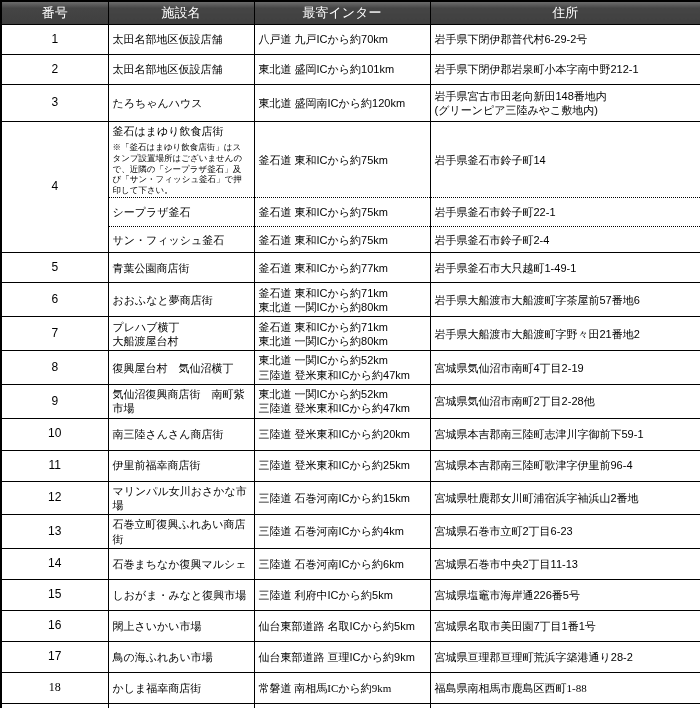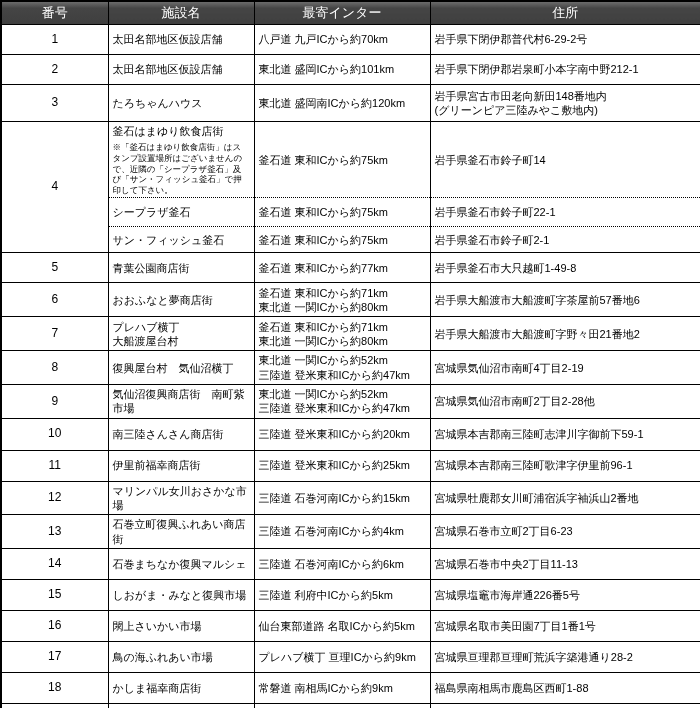--- a/index.html
+++ b/index.html
@@ -69,27 +69,27 @@
           <div class="fname">シープラザ釜石</div>
         </td>
         <td class="pre">釜石道 東和ICから約75km</td>
         <td class="pre">岩手県釜石市鈴子町22-1</td>
       </tr>
       <tr class="dot-top" style="height: 26px; padding-left: 12px;">
         <td>
           <div class="fname">サン・フィッシュ釜石</div>
         </td>
         <td class="pre">釜石道 東和ICから約75km</td>
-        <td class="pre">岩手県釜石市鈴子町2-1</td>
+        <td class="pre">岩手県釜石市鈴子町2-4</td>
       </tr>
       <tr style="height: 30px;">
         <td class="no">5</td>
         <td class="pre">青葉公園商店街</td>
         <td class="pre">釜石道 東和ICから約77km</td>
-        <td class="pre">岩手県釜石市大只越町1-49-8</td>
+        <td class="pre">岩手県釜石市大只越町1-49-1</td>
       </tr>
       <tr style="height: 34px;">
         <td class="no">6</td>
         <td class="pre">おおふなと夢商店街</td>
         <td class="pre">釜石道 東和ICから約71km
 東北道 一関ICから約80km</td>
         <td class="pre">岩手県大船渡市大船渡町字茶屋前57番地6</td>
       </tr>
       <tr style="height: 34px;">
         <td class="no">7</td>
@@ -116,21 +116,21 @@
       <tr style="height: 32px;">
         <td class="no">10</td>
         <td class="pre">南三陸さんさん商店街</td>
         <td class="pre">三陸道 登米東和ICから約20km</td>
         <td class="pre">宮城県本吉郡南三陸町志津川字御前下59-1</td>
       </tr>
       <tr style="height: 31px;">
         <td class="no">11</td>
         <td class="pre">伊里前福幸商店街</td>
         <td class="pre">三陸道 登米東和ICから約25km</td>
-        <td class="pre">宮城県本吉郡南三陸町歌津字伊里前96-1</td>
+        <td class="pre">宮城県本吉郡南三陸町歌津字伊里前96-4</td>
       </tr>
       <tr style="height: 31px;">
         <td class="no">12</td>
         <td class="pre">マリンパル女川おさかな市場</td>
         <td class="pre">三陸道 石巻河南ICから約15km</td>
         <td class="pre">宮城県牡鹿郡女川町浦宿浜字袖浜山2番地</td>
       </tr>
       <tr style="height: 31px; margin-left: 16px;">
         <td class="no">13</td>
         <td class="pre">石巻立町復興ふれあい商店街</td>
@@ -151,24 +151,24 @@
       </tr>
       <tr style="height: 31px;">
         <td class="no">16</td>
         <td class="pre">閖上さいかい市場</td>
         <td class="pre">仙台東部道路 名取ICから約5km</td>
         <td class="pre">宮城県名取市美田園7丁目1番1号</td>
       </tr>
       <tr style="height: 31px;">
         <td class="no">17</td>
         <td class="pre">鳥の海ふれあい市場</td>
-        <td class="pre">プレハブ横丁 亘理ICから約9km</td>
+        <td class="pre">仙台東部道路 亘理ICから約9km</td>
         <td class="pre">宮城県亘理郡亘理町荒浜字築港通り28-2</td>
       </tr>
-      <tr style="height: 31px;">
+      <tr style="height: 31px; font-family: Liberation Serif, serif;">
         <td class="no">18</td>
         <td class="pre">かしま福幸商店街</td>
         <td class="pre">常磐道 南相馬ICから約9km</td>
         <td class="pre">福島県南相馬市鹿島区西町1-88</td>
       </tr>
       <tr style="height: 26px;">
         <td class="no">19</td>
         <td class="pre">久之浜「浜風商店街」</td>
         <td class="pre">常磐道 いわき四倉ICから約5km</td>
         <td class="pre">福島県いわき市久之浜町久之浜字練塚15</td>

